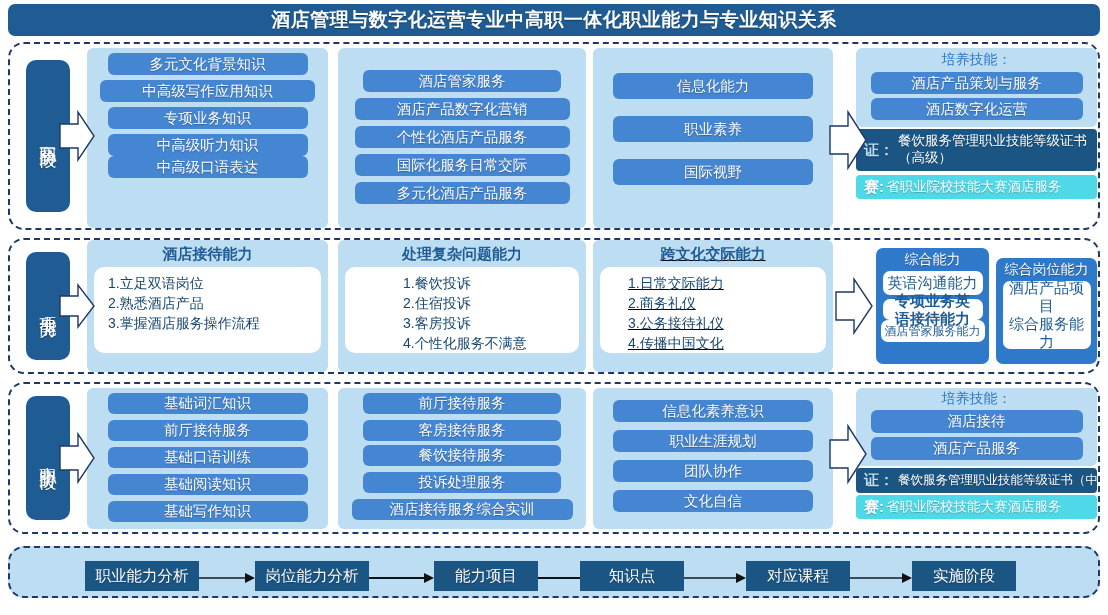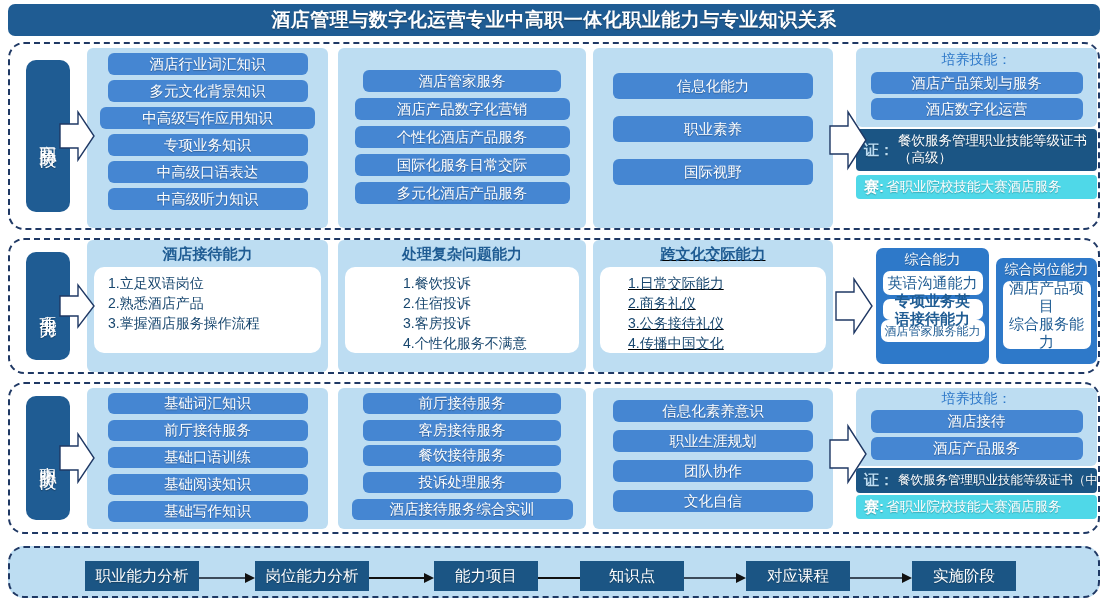--- a/index.html
+++ b/index.html
@@ -150,26 +150,25 @@
       <span>高职阶段</span>
     </div>
     <div class="stage-arrow">
       <svg width="38" height="72" viewBox="0 0 38 72">
         <path d="M2 24 L20 24 L20 12 L36 36 L20 60 L20 48 L2 48 Z" fill="#ffffff" stroke="#1F3864" stroke-width="1.4"></path>
       </svg>
     </div>
 
     <div class="panel" style="left:77px;top:4px;width:241px;height:180px;">
       <div style="padding:5px 10px 0;">
-        <div class="pill" style="width:200px;height:22px;margin-bottom:5px;">酒店行业词汇知识</div>
         <div class="pill" style="width:200px;height:22px;margin-bottom:5px;">多元文化背景知识</div>
         <div class="pill" style="width:215px;height:22px;margin-bottom:5px;">中高级写作应用知识</div>
         <div class="pill" style="width:200px;height:22px;margin-bottom:5px;">专项业务知识</div>
+        <div class="pill" style="width:200px;height:22px;">中高级听力知识</div>
         <div class="pill" style="width:200px;height:22px;margin-bottom:5px;">中高级口语表达</div>
-        <div class="pill" style="width:200px;height:22px;">中高级听力知识</div>
       </div>
     </div>
 
     <div class="panel" style="left:328px;top:4px;width:248px;height:180px;">
       <div style="padding:22px 10px 0;">
         <div class="pill" style="width:198px;height:22px;margin-bottom:6px;">酒店管家服务</div>
         <div class="pill" style="width:215px;height:22px;margin-bottom:6px;">酒店产品数字化营销</div>
         <div class="pill" style="width:215px;height:22px;margin-bottom:6px;">个性化酒店产品服务</div>
         <div class="pill" style="width:215px;height:22px;margin-bottom:6px;">国际化服务日常交际</div>
         <div class="pill" style="width:215px;height:22px;">多元化酒店产品服务</div>

